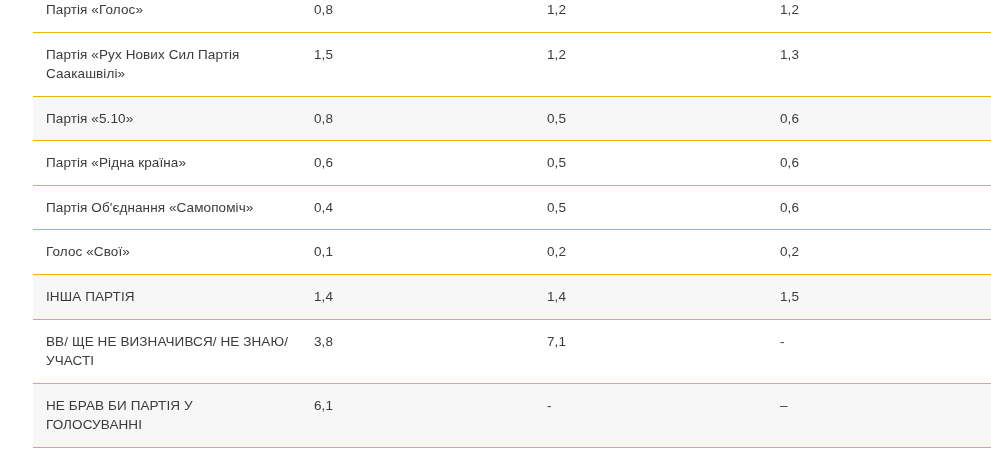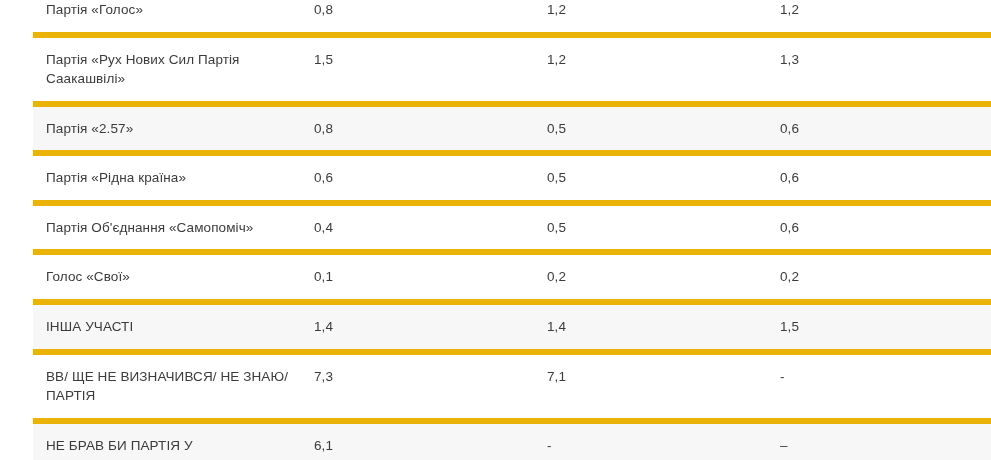--- a/index.html
+++ b/index.html
@@ -26,21 +26,21 @@
     margin-left: 33px;
     table-layout: fixed;
   }
   table.poll-table tr {
     background: #ffffff;
   }
   table.poll-table tr.shaded {
     background: #f7f7f7;
   }
   table.poll-table td {
-    border-bottom: 6px solid #eab308;
+    border-bottom: 1px solid #eab308;
     padding: 12px 10px 12px 12px;
     font-size: 13.5px;
     line-height: 1.45;
     color: #3b3b3b;
     vertical-align: top;
     letter-spacing: 0.1px;
   }
   table.poll-table td.col-party {
     width: 246px;
     padding-left: 13px;
@@ -83,21 +83,21 @@
         <td class="col-v2">1,2</td>
         <td class="col-v3">1,2</td>
       </tr>
       <tr>
         <td class="col-party">Партія «Рух Нових Сил Партія Саакашвілі»</td>
         <td class="col-v1">1,5</td>
         <td class="col-v2">1,2</td>
         <td class="col-v3">1,3</td>
       </tr>
       <tr class="shaded">
-        <td class="col-party">Партія «2.57»</td>
+        <td class="col-party">Партія «5.10»</td>
         <td class="col-v1">0,8</td>
         <td class="col-v2">0,5</td>
         <td class="col-v3">0,6</td>
       </tr>
       <tr>
         <td class="col-party">Партія «Рідна країна»</td>
         <td class="col-v1">0,6</td>
         <td class="col-v2">0,5</td>
         <td class="col-v3">0,6</td>
       </tr>
@@ -107,28 +107,28 @@
         <td class="col-v2">0,5</td>
         <td class="col-v3">0,6</td>
       </tr>
       <tr>
         <td class="col-party">Голос «Свої»</td>
         <td class="col-v1">0,1</td>
         <td class="col-v2">0,2</td>
         <td class="col-v3">0,2</td>
       </tr>
       <tr class="shaded">
-        <td class="col-party">ІНША УЧАСТІ</td>
+        <td class="col-party">ІНША ПАРТІЯ</td>
         <td class="col-v1">1,4</td>
         <td class="col-v2">1,4</td>
         <td class="col-v3">1,5</td>
       </tr>
       <tr>
-        <td class="col-party">ВВ/ ЩЕ НЕ ВИЗНАЧИВСЯ/ НЕ ЗНАЮ/ ПАРТІЯ</td>
-        <td class="col-v1">7,3</td>
+        <td class="col-party">ВВ/ ЩЕ НЕ ВИЗНАЧИВСЯ/ НЕ ЗНАЮ/ УЧАСТІ</td>
+        <td class="col-v1">3,8</td>
         <td class="col-v2">7,1</td>
         <td class="col-v3">-</td>
       </tr>
       <tr class="shaded">
         <td class="col-party">НЕ БРАВ БИ ПАРТІЯ У ГОЛОСУВАННІ</td>
         <td class="col-v1">6,1</td>
         <td class="col-v2">-</td>
         <td class="col-v3">–</td>
       </tr>
     </tbody>

